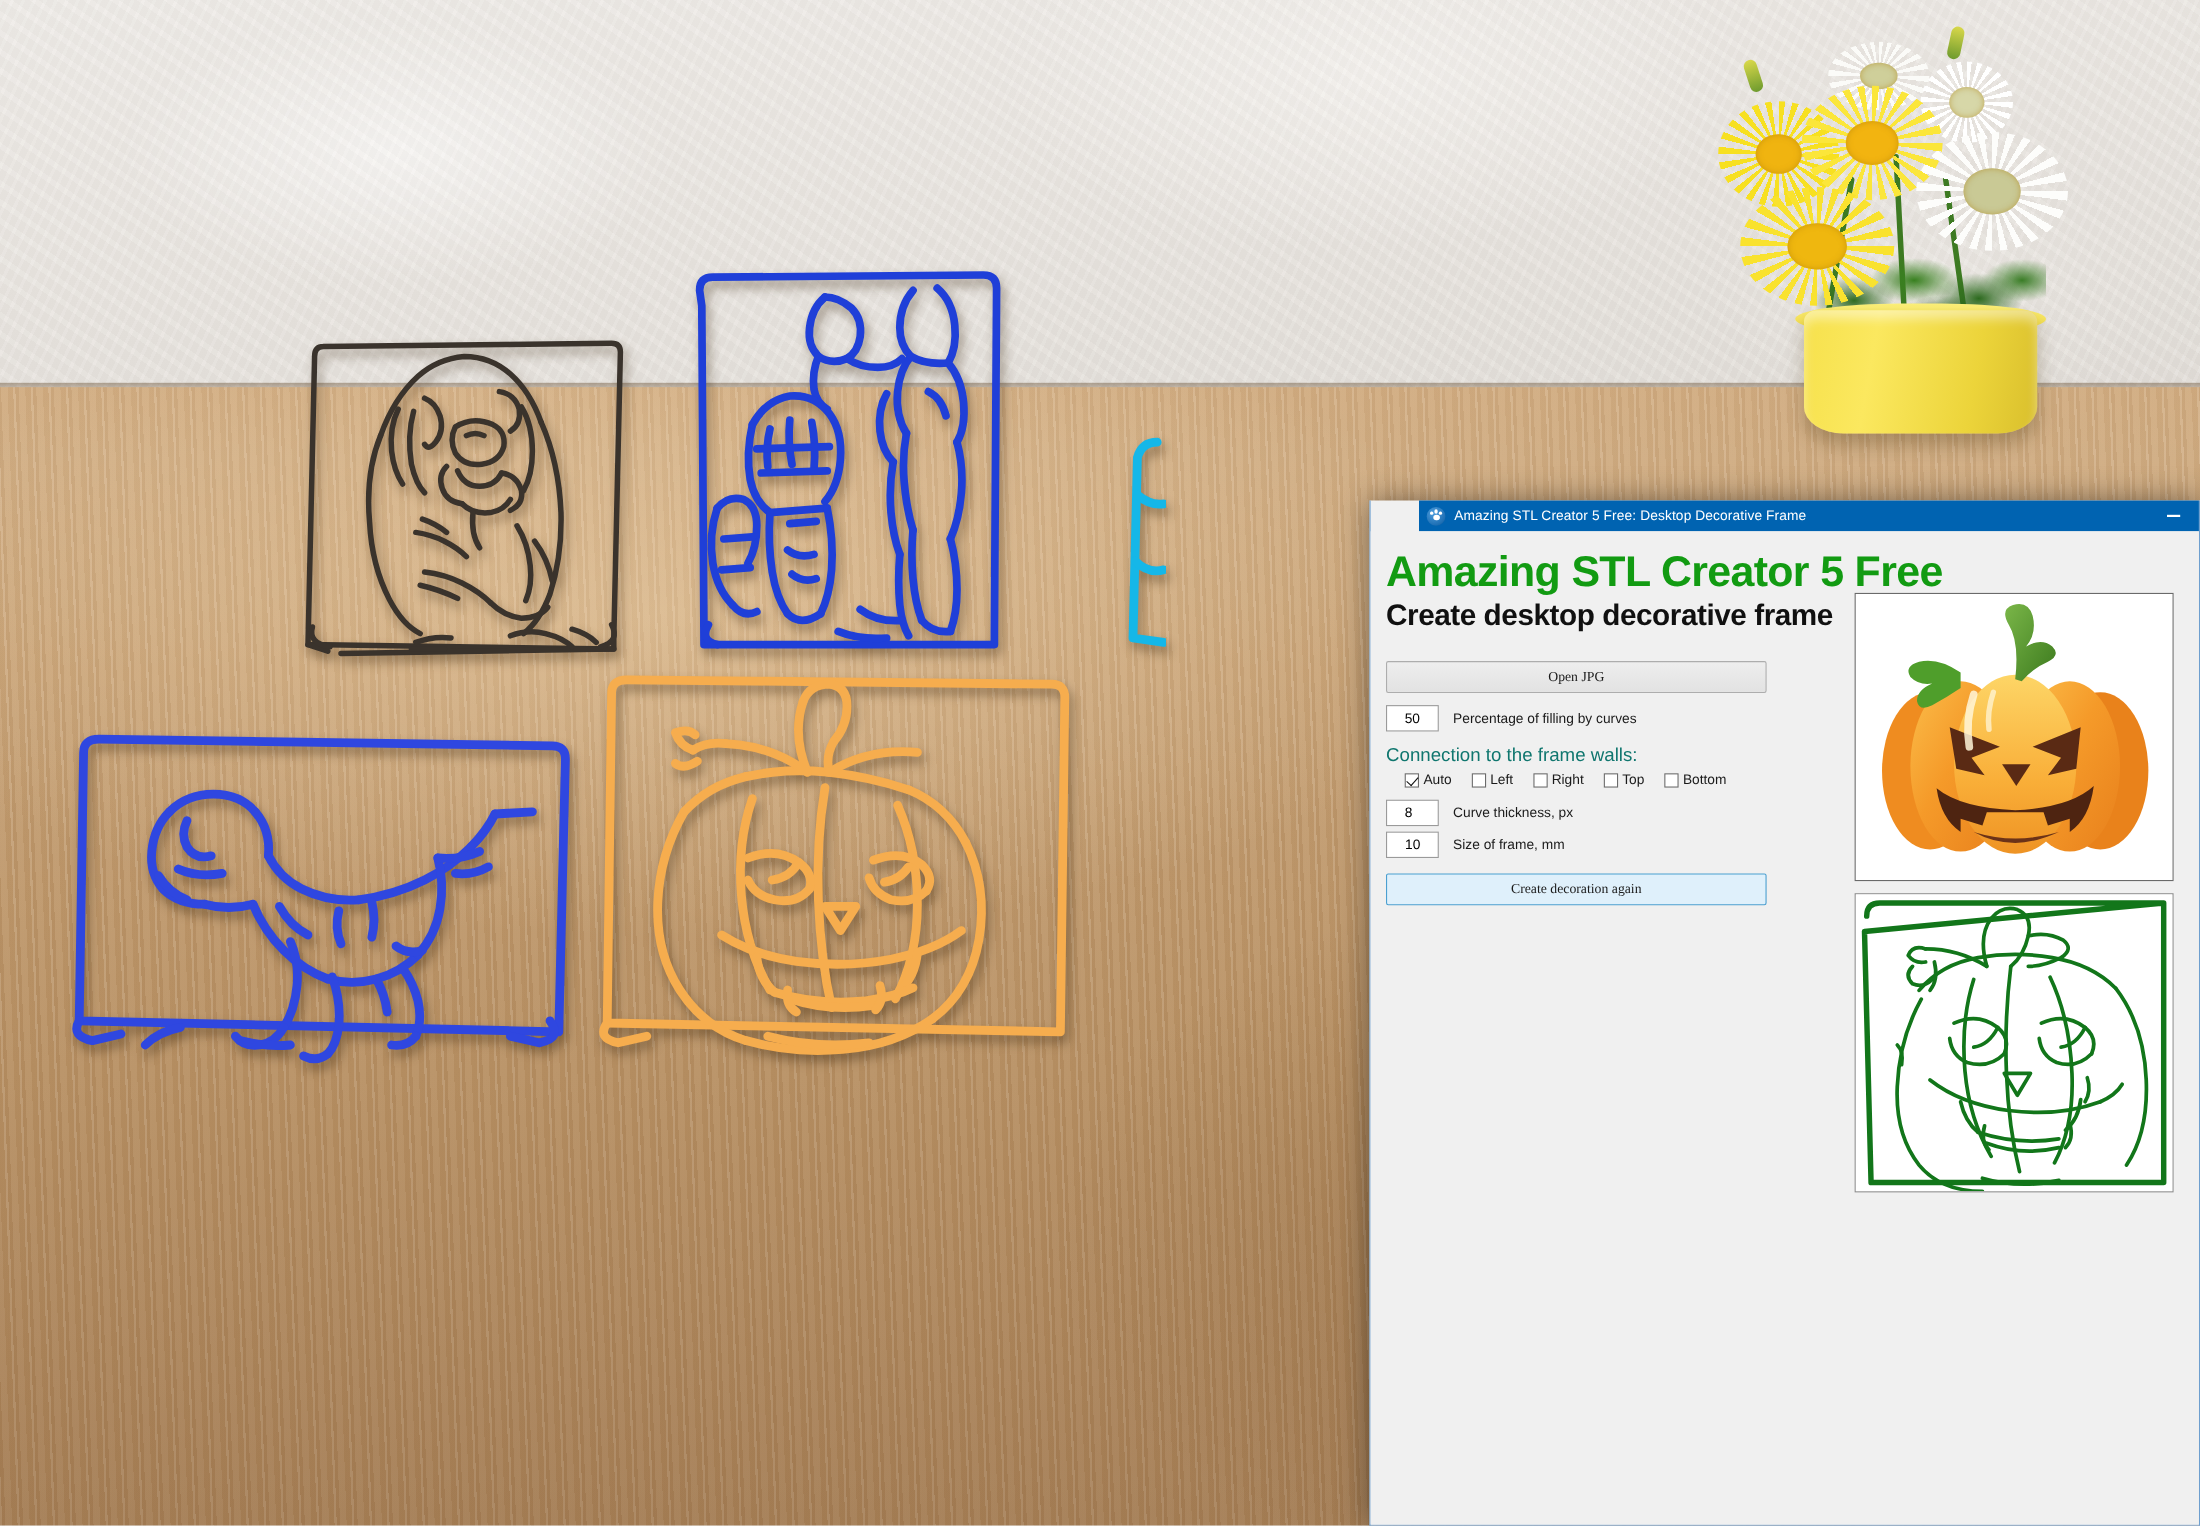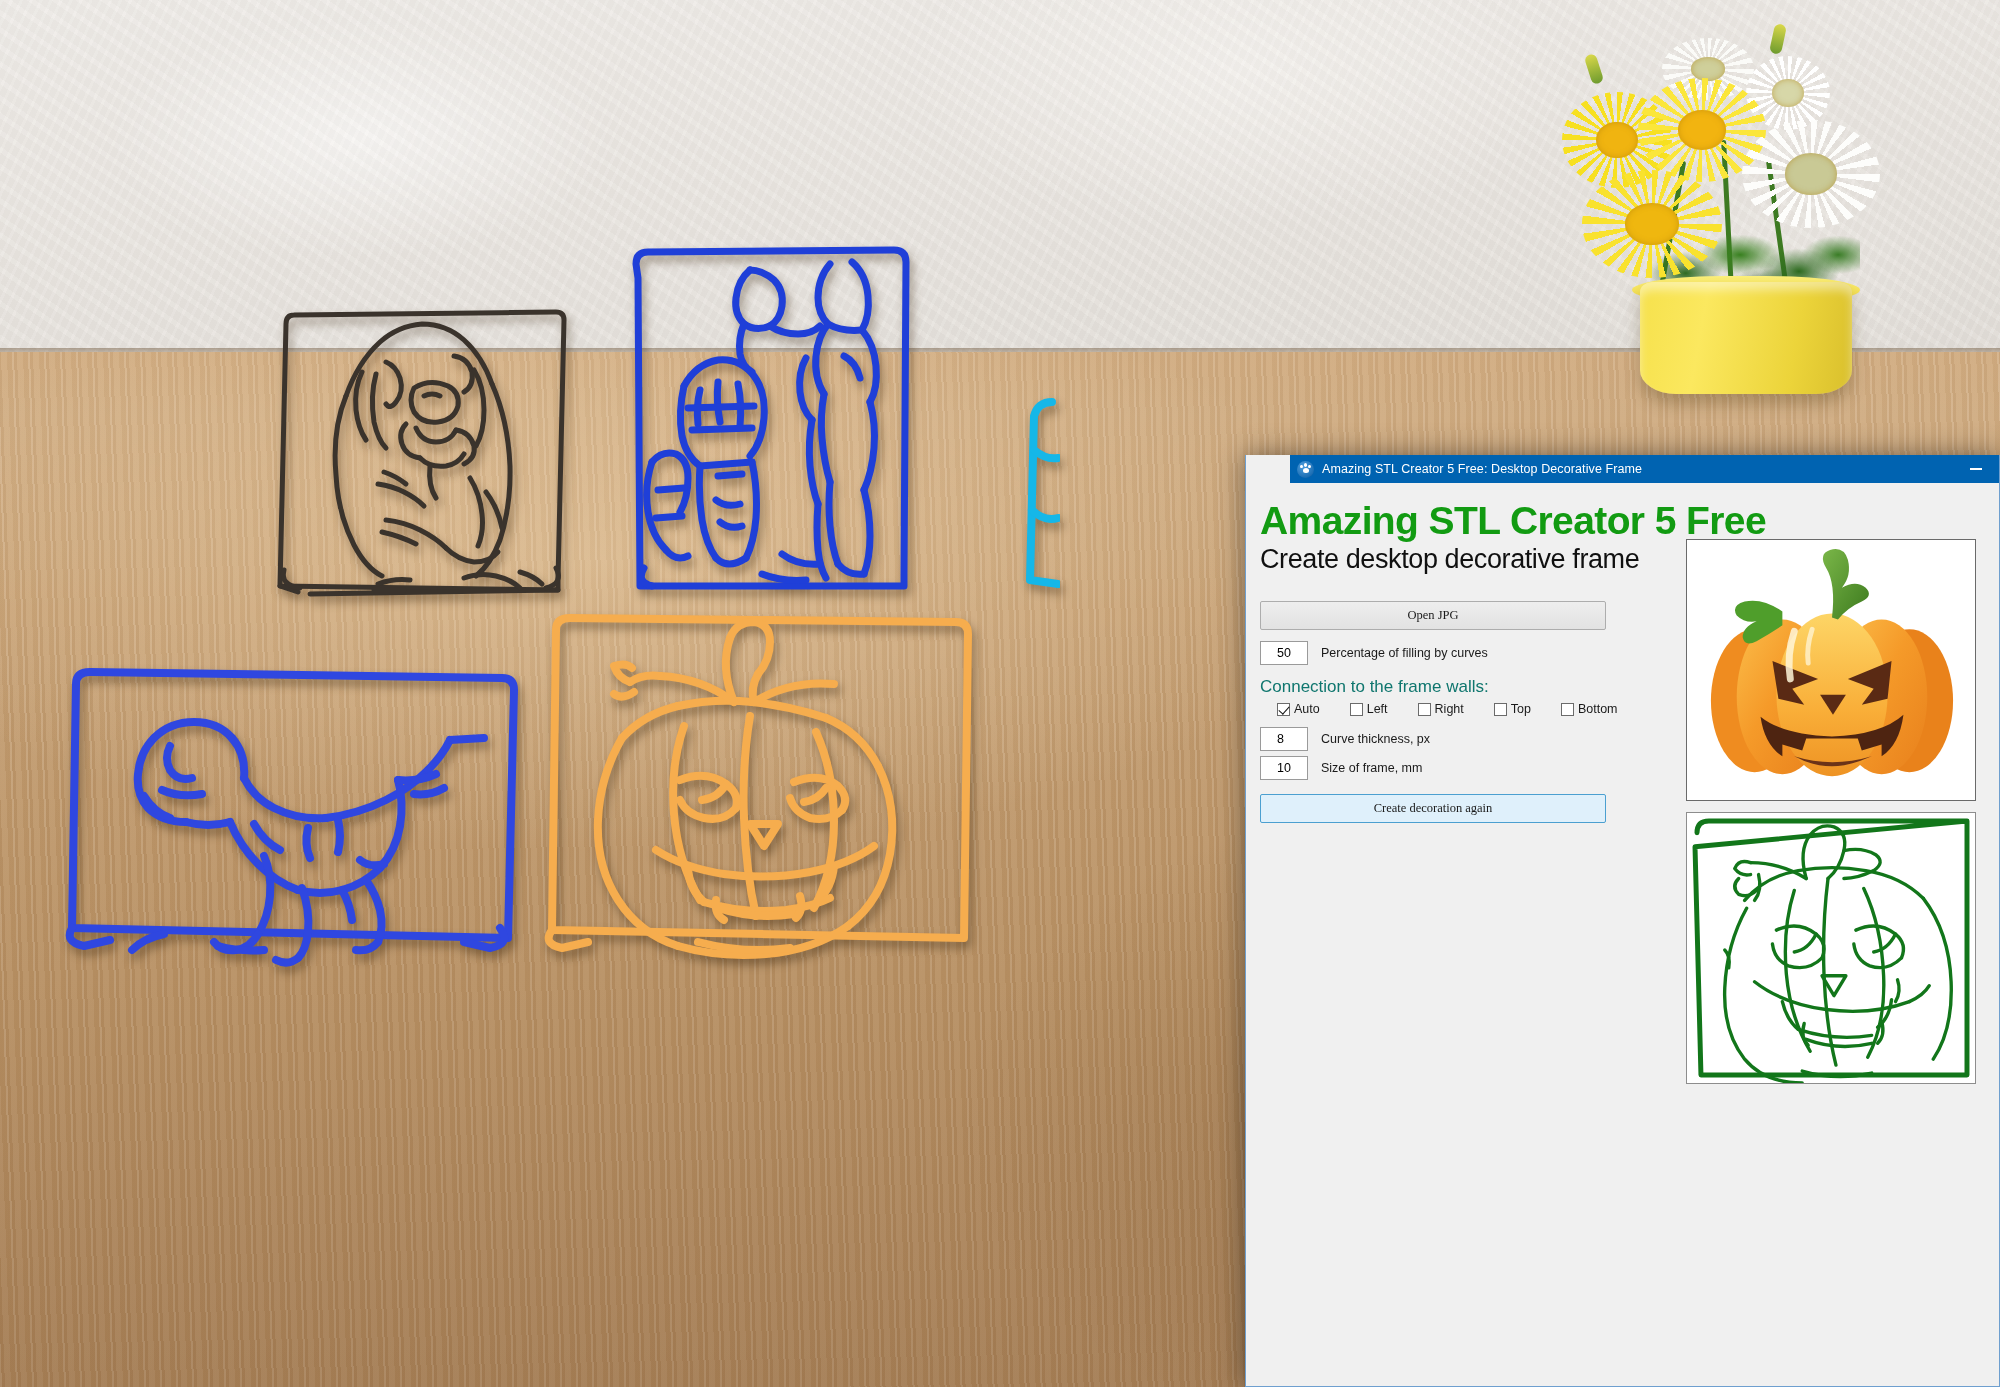--- a/index.html
+++ b/index.html
@@ -147,21 +147,21 @@
   .leftcol{ width:432px; flex:0 0 432px; padding: 12px 14px 0 14px; }
   .rightcol{ flex:1 1 auto; padding: 56px 12px 0 8px; }
 
   h1.apptitle{
     font-size: 39px; line-height: 1.02; color: #129b12;
     font-weight: bold; letter-spacing: -0.6px; margin: 6px 0 0 0;
     white-space: nowrap;
   }
   h2.appsub{
     font-size: 27px; line-height: 1.1; color: #101010;
-    font-weight: normal; letter-spacing: -0.4px; margin: 4px 0 0 0;
+    font-weight: bold; letter-spacing: -0.4px; margin: 4px 0 0 0;
     white-space: nowrap;
   }
 
   .btn{
     display:block; width: 346px; height: 29px;
     background: linear-gradient(180deg,#eeeeee,#e2e2e2);
     border:1px solid #adadad; border-radius:2px;
     font-size:12.5px; color:#1a1a1a; font-family:Liberation Serif, serif;
     cursor:pointer;
   }
@@ -173,21 +173,21 @@
 
   .row{ display:flex; align-items:center; margin-top: 11px; }
   .numfield{
     width:48px; height:24px; background:#fff; border:1px solid #9a9a9a;
     font-size:12.5px; color:#000; padding:0 16px;
     font-family:"Liberation Sans", sans-serif;
   }
   .fieldlabel{ font-size:12.5px; color:#1a1a1a; margin-left:13px; white-space:nowrap; }
   .sectionlabel{ font-size:17px; color:#0f766e; margin-top:12px; }
 
-  .cbrow{ display:flex; align-items:center; margin-top:5px; gap:12px;padding-left:17px; }
+  .cbrow{ display:flex; align-items:center; margin-top:5px; gap:0;padding-left:17px; }
   .cb{ display:flex; align-items:center; margin-right:18px; white-space:nowrap; }
   .cb .box{
     width:13px; height:13px; border:1px solid #6b6b6b; background:#fff;
     position:relative; flex:0 0 13px; margin-right:4px;
   }
   .cb.on .box::after{
     content:""; position:absolute; left:3px; top:0px; width:5px; height:9px;
     border:solid #111; border-width:0 1.6px 1.6px 0; transform:rotate(42deg);
   }
   .cb .lab{ font-size:12.5px; color:#1a1a1a; }

